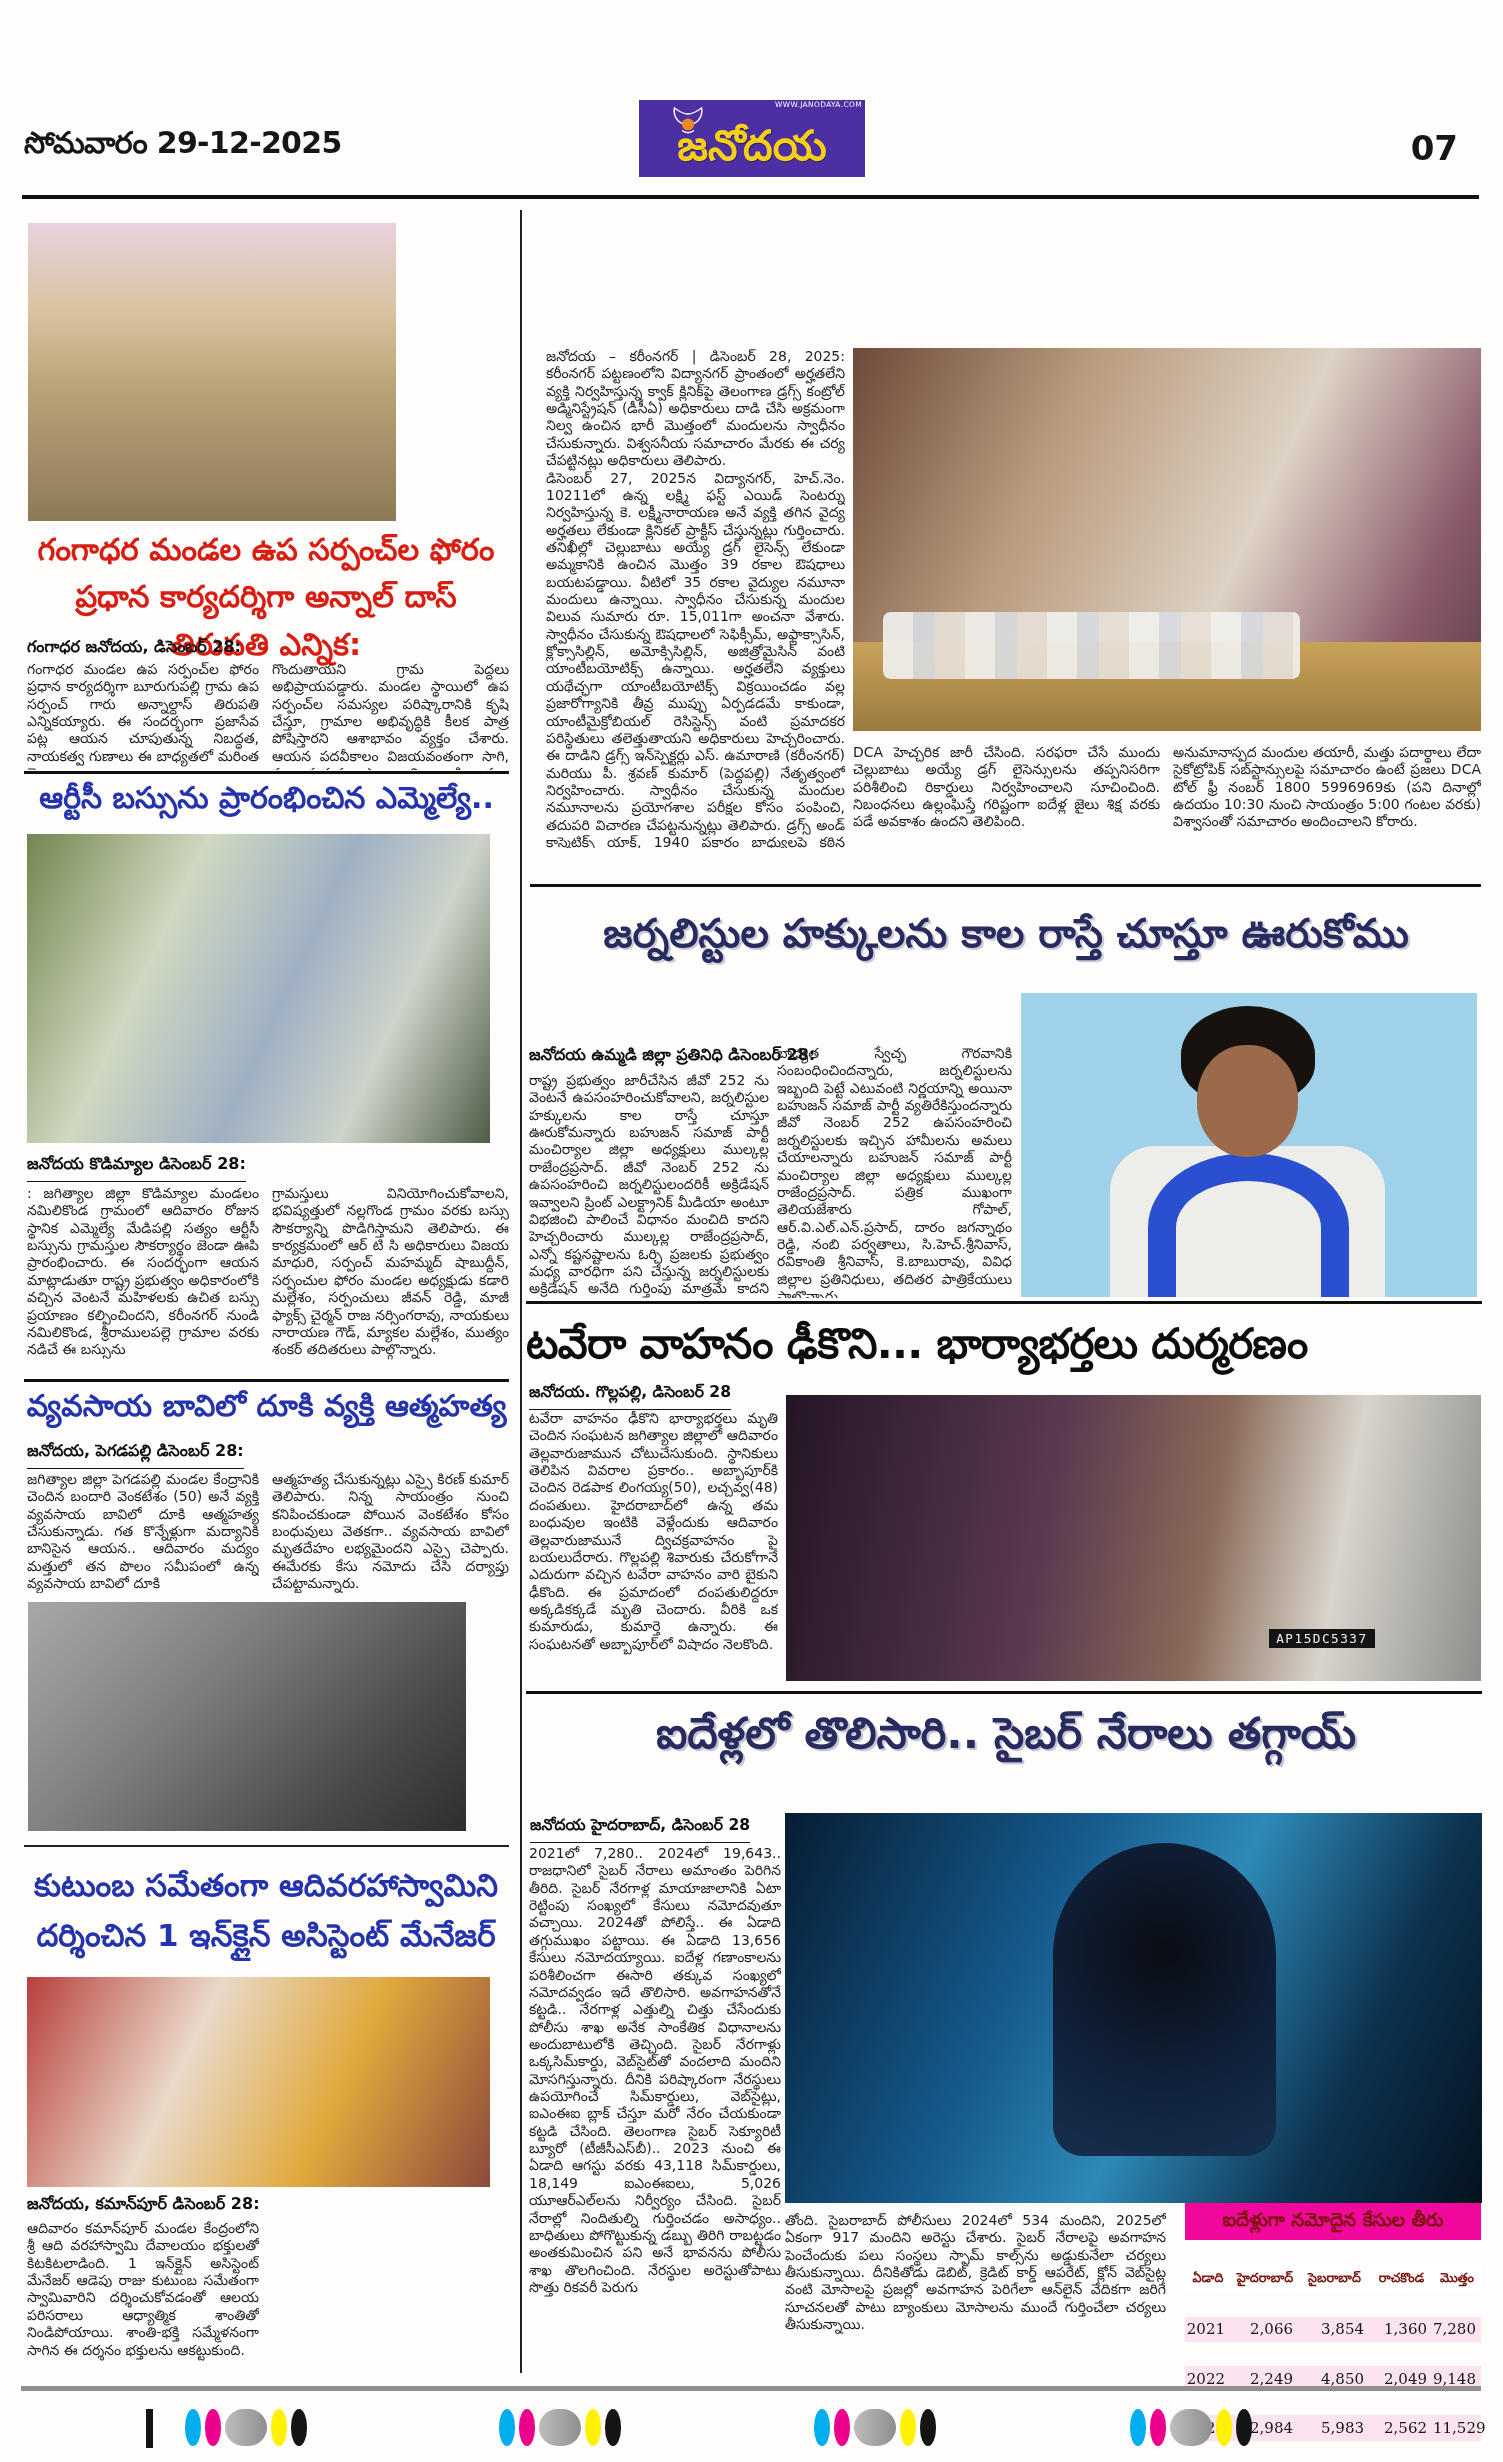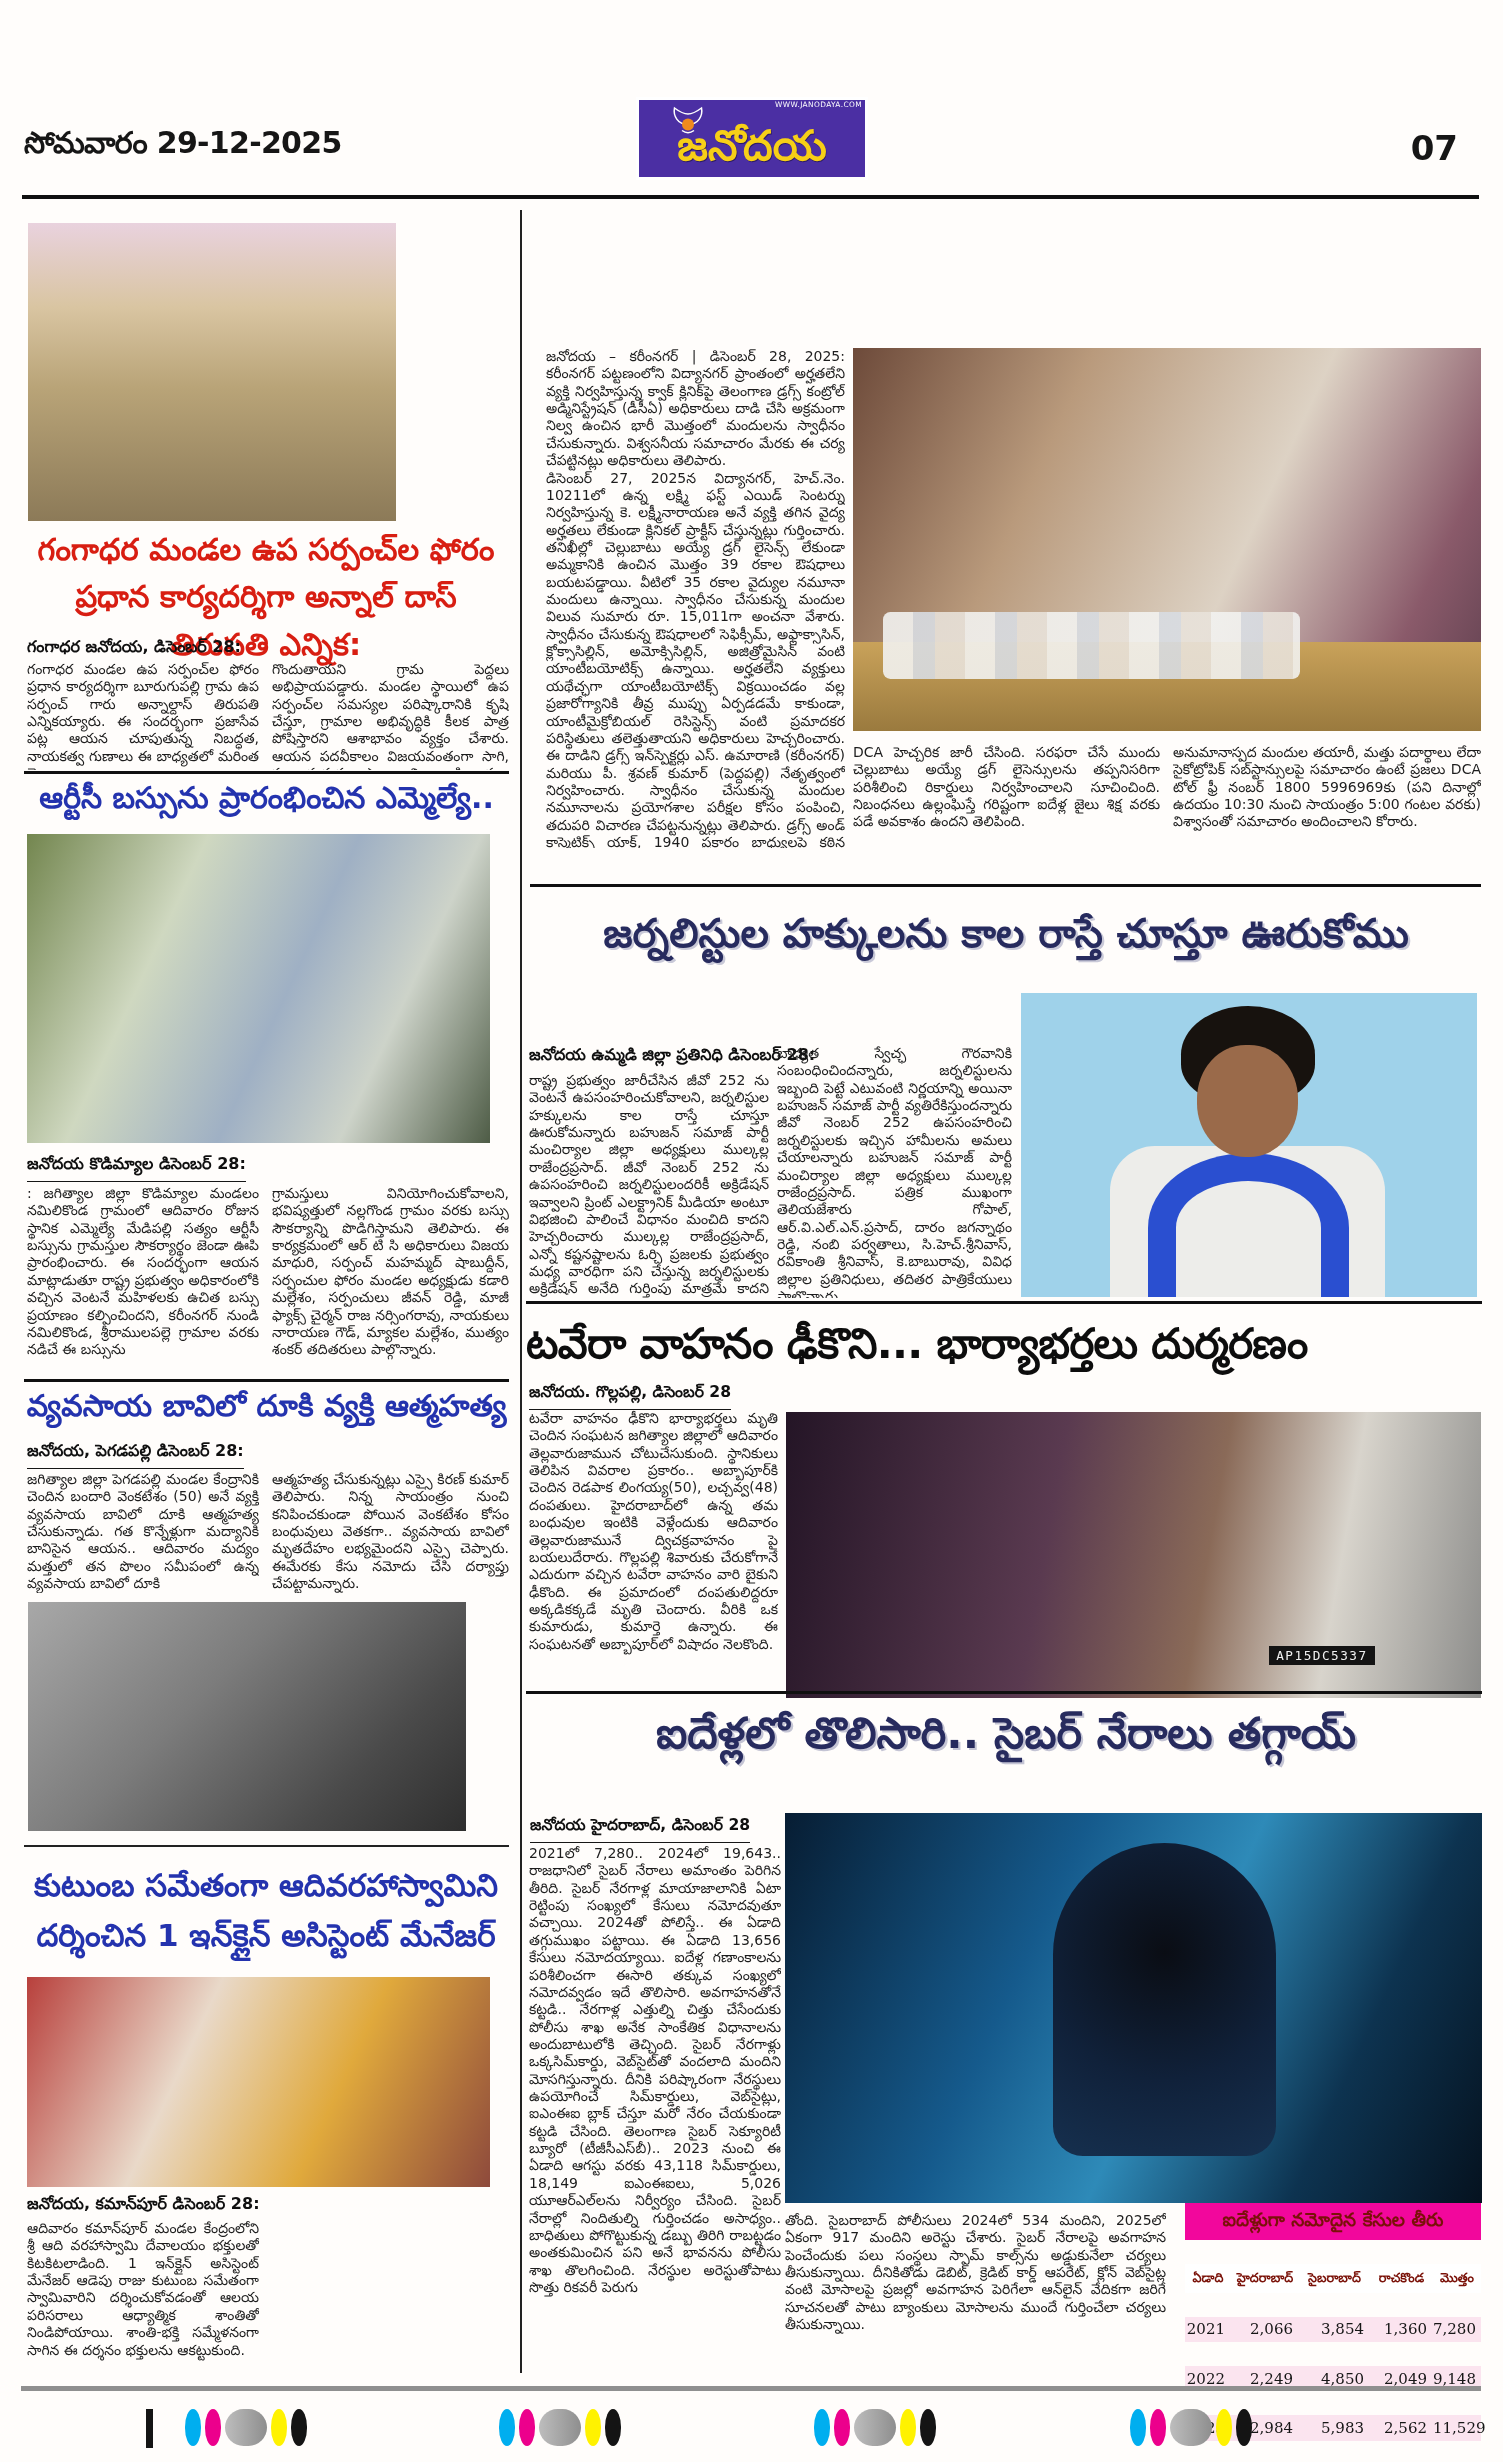--- a/index.html
+++ b/index.html
@@ -46,21 +46,21 @@
   .ph-bus{background:linear-gradient(115deg,#73864f 0%,#cfd8c0 30%,#9fb0c4 55%,#cdd3c9 75%,#4e5c46 100%);}
   .ph-raid{background:linear-gradient(115deg,#6d4a3a 0%,#b99a7c 30%,#ddd2c4 60%,#8a5a6a 85%,#5e3f4e 100%);}
   .ph-body{background:linear-gradient(135deg,#a8a8a8 0%,#7c7c7c 40%,#4a4a4a 75%,#2e2e2e 100%);}
   .ph-temple{background:linear-gradient(115deg,#b8403c 0%,#e9d9c9 35%,#e0a93c 65%,#8e4a3c 100%);}
   .ph-bsp{background:#9fd2ea;overflow:hidden;}
   .bsp-hair{position:absolute;left:160px;top:13.4px;width:134px;height:97px;border-radius:50% 50% 40% 40%;background:#17120e;}
   .bsp-face{position:absolute;left:176px;top:52px;width:101px;height:112px;border-radius:48%;background:#9a6a4a;}
   .bsp-shirt{position:absolute;left:89px;top:153px;width:275px;height:156px;border-radius:45px 45px 0 0;background:#ededea;}
   .bsp-scarf{position:absolute;left:127px;top:160px;width:201px;height:149px;border-radius:50% 50% 0 0;
              background:transparent;border:28px solid #2a4fd0;border-bottom:none;box-sizing:border-box;}
-  .ph-accident{background:linear-gradient(100deg,#241526 0%,#5a3a50 38%,#8a6a58 60%,#d8d4cc 78%,#8d8d8b 100%);overflow:hidden;margin-top:17px;}
+  .ph-accident{background:linear-gradient(100deg,#241526 0%,#5a3a50 38%,#8a6a58 60%,#d8d4cc 78%,#8d8d8b 100%);overflow:hidden;}
   .plate{position:absolute;right:106px;bottom:33px;background:#141414;color:#f0f0f0;
          font-family:"DejaVu Sans Mono",monospace;font-size:12.7px;letter-spacing:1.5px;padding:2.2px 7.4px;}
   .ph-hacker{background:linear-gradient(115deg,#071d33 0%,#155a8c 35%,#2e8ab8 55%,#0d3350 78%,#05121f 100%);overflow:hidden;}
   .hood{position:absolute;left:268px;top:30px;width:223px;height:313px;border-radius:112px 112px 30px 30px;
         background:radial-gradient(circle at 50% 35%,#0a0d14 0%,#10213a 55%,#16304f 100%);}
   .raid-desk{position:absolute;left:0;bottom:0;width:100%;height:89px;background:linear-gradient(180deg,#c9a25a,#9a7a3e);}
   .raid-packs{position:absolute;left:30px;bottom:52px;width:417px;height:67px;border-radius:7.4px;
               background:repeating-linear-gradient(90deg,#f2f2f0 0 30px,#d8dce2 30px 52px,#e8e2da 52px 82px);opacity:.9;}
 </style>
 </head>

